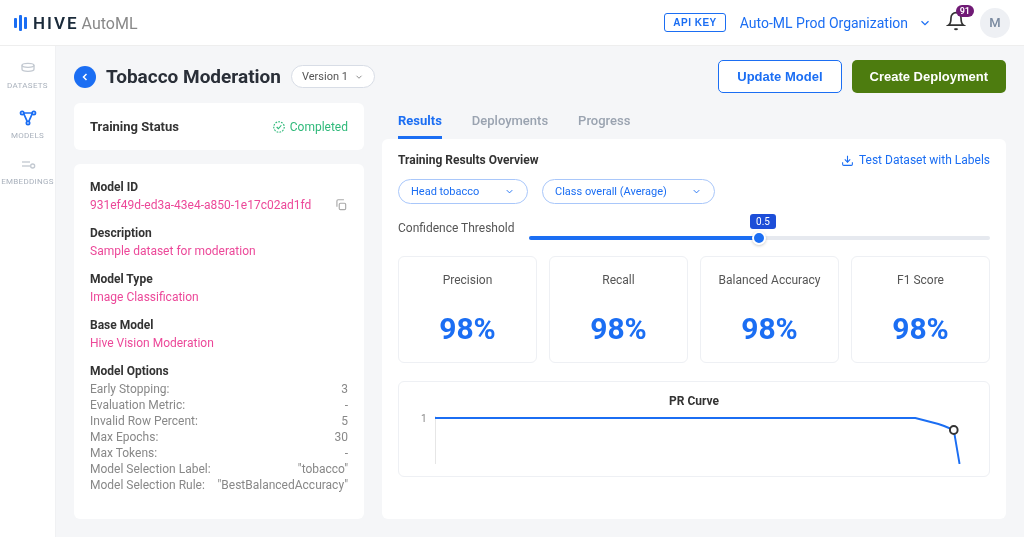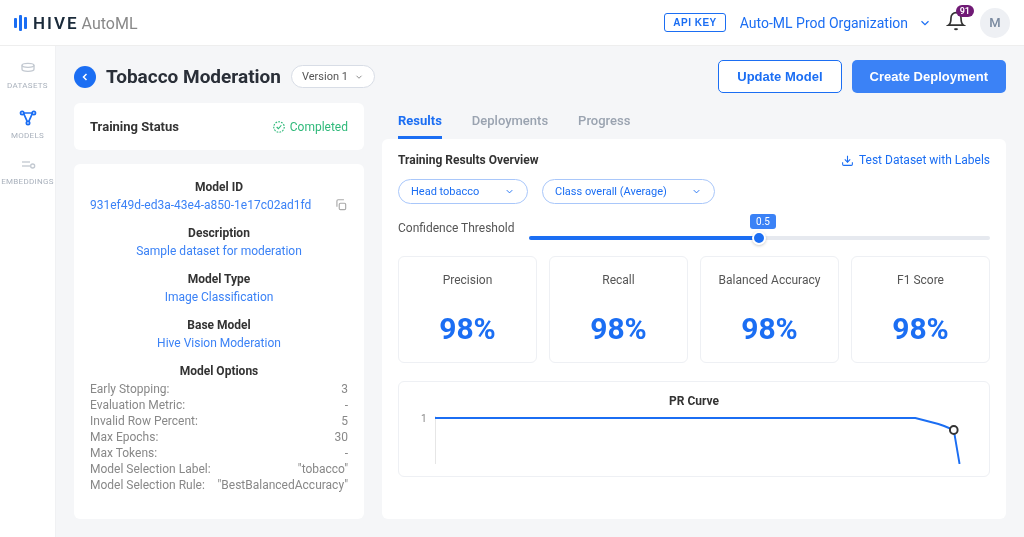--- a/index.html
+++ b/index.html
@@ -57,48 +57,48 @@
     .title-left { display: flex; align-items: center; gap: 10px; }
     .back-circle { width: 22px; height: 22px; border-radius: 50%; background: #1b6ef3; color: #fff; display: flex; align-items: center; justify-content: center; cursor: pointer; }
     .page-title { font-size: 19px; font-weight: 700; color: #2a2f38; }
     .version-select {
       border: 1px solid #d8dde6; padding: 4px 10px; border-radius: 12px;
       display: flex; align-items: center; gap: 6px; font-size: 11px; color: #555; cursor: pointer; background: #fff;
     }
     .title-right { display: flex; gap: 10px; }
     .btn { padding: 8px 18px; border-radius: 5px; font-size: 13px; font-weight: 600; cursor: pointer; border: none; }
     .btn-outline { border: 1px solid #1b6ef3; color: #1b6ef3; background: #fff; }
-    .btn-primary { background: #3b82f6; color: #fff; }
+    .btn-primary { background: #4d7c0f; color: #fff; }
     .content-row { display: flex; gap: 18px; padding: 0 18px 18px 18px; flex: 1; overflow: hidden;}
     .left-panel { width: 290px; display: flex; flex-direction: column; gap: 14px;}
-    .card { background: #fff; border-radius: 6px; padding: 16px 16px; text-align: center; }
+    .card { background: #fff; border-radius: 6px; padding: 16px 16px; }
     .status-card { display: flex; align-items: center; justify-content: space-between; }
     .status-title { font-weight: 700; color: #333; font-size: 13px;}
     .status-pill { display: flex; align-items: center; gap: 4px; color: #2fb97a; font-size: 12px; }
     .details-card { flex: 1; overflow: hidden; }
     .detail-label { font-weight: 700; color: #333; font-size: 12px; margin-top: 14px; margin-bottom: 4px; }
     .detail-label:first-child { margin-top: 0; }
-    .detail-value { color: #3b82f6; font-size: 12px; }
+    .detail-value { color: #ec4899; font-size: 12px; }
     .model-id-row { display: flex; align-items: center; justify-content: space-between; gap: 6px;}
     .copy-icon { color: #aaa; cursor: pointer; flex-shrink: 0;}
     .opts-row { display: flex; justify-content: space-between; color: #888; font-size: 12px; margin-top: 2px;}
     .right-panel { flex: 1; display: flex; flex-direction: column; }
     .tabs { display: flex; gap: 30px; padding: 2px 16px 0 16px; }
     .tab { padding: 8px 0; font-size: 13px; color: #9aa3b0; cursor: pointer; border-bottom: 3px solid transparent; font-weight: 500;}
     .tab.active { color: #1b6ef3; border-bottom-color: #1b6ef3; font-weight: 700;}
     .results-body { background: #fff; border-radius: 6px; padding: 14px 16px; margin-top: 0; flex: 1; overflow: hidden; }
     .results-header { display: flex; justify-content: space-between; align-items: center; margin-bottom: 12px;}
     .results-title { font-weight: 700; font-size: 12px; color: #333; }
     .test-link { color: #1b6ef3; font-size: 12px; display: flex; align-items: center; gap: 5px; cursor: pointer; }
     .filter-row { display: flex; gap: 14px; margin-bottom: 12px; }
     .pill-select { border: 1px solid #a9c7fa; color: #1b6ef3; padding: 5px 12px; border-radius: 14px; font-size: 11px; display: flex; align-items: center; gap: 24px; cursor: pointer; min-width: 130px; justify-content: space-between;}
     .threshold-row { display: flex; align-items: center; gap: 14px; margin-bottom: 16px; position: relative;}
     .threshold-label { font-size: 12px; color: #555; }
     .slider-wrap { flex: 1; position: relative; padding-top: 20px;}
-    .slider-tooltip { position: absolute; top: -2px; left: 48%; background: #3b82f6; color: #fff; font-size: 10px; padding: 2px 6px; border-radius: 3px;}
+    .slider-tooltip { position: absolute; top: -2px; left: 48%; background: #1d4ed8; color: #fff; font-size: 10px; padding: 2px 6px; border-radius: 3px;}
     .slider-track { height: 4px; background: #e6e9ef; border-radius: 2px; position: relative;}
     .slider-fill { height: 4px; background: #1b6ef3; width: 50%; border-radius: 2px;}
     .slider-thumb { position: absolute; left: 50%; top: -5px; width: 14px; height: 14px; background: #1b6ef3; border: 2px solid #fff; border-radius: 50%; transform: translateX(-50%); box-shadow: 0 1px 3px rgba(0,0,0,.2);}
     .metrics-row { display: flex; gap: 12px; margin-bottom: 18px; }
     .metric-card { flex: 1; border: 1px solid #eef0f4; border-radius: 6px; padding: 16px 8px; text-align: center; }
     .metric-label { font-size: 12px; color: #555; margin-bottom: 24px; font-weight: 400;}
     .metric-value { font-size: 30px; font-weight: 700; color: #1b6ef3; }
     .pr-card { border: 1px solid #eef0f4; border-radius: 6px; padding: 12px 16px;}
     .pr-title { text-align: center; font-weight: 700; font-size: 12px; margin-bottom: 8px;}
     .pr-chart { position: relative; height: 48px; margin-left: 20px;}

